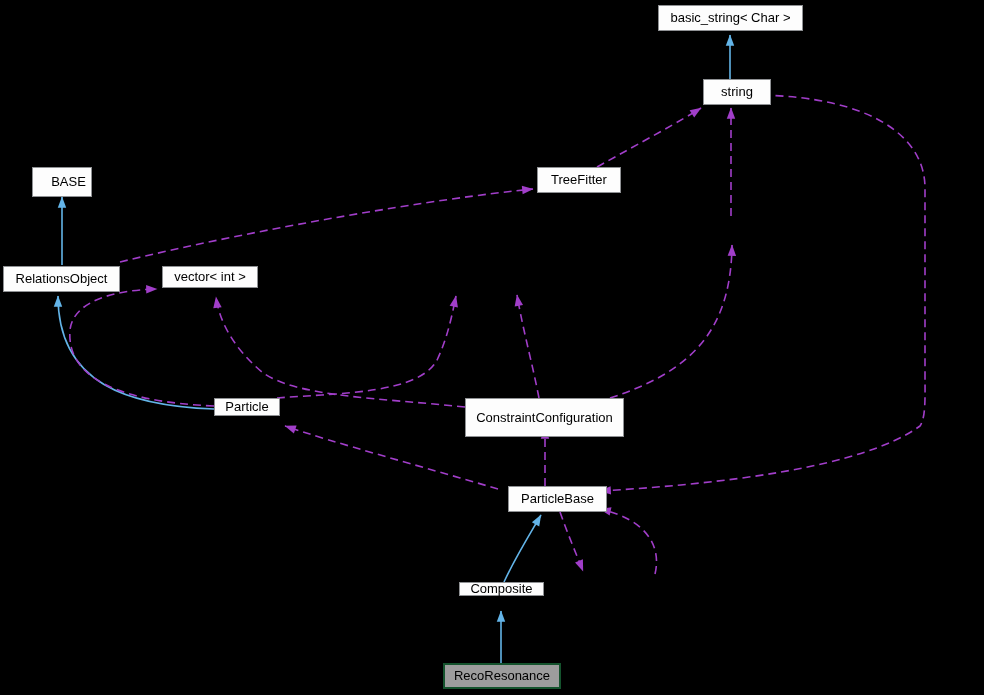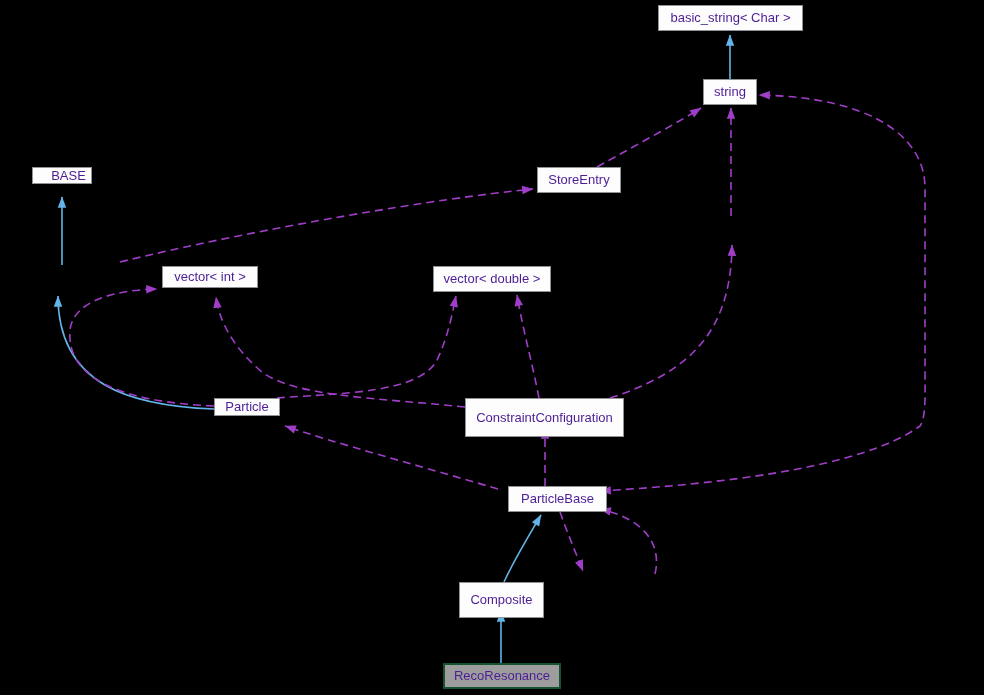--- a/index.html
+++ b/index.html
@@ -9,21 +9,21 @@
     background:#000;
     font-family:"Liberation Sans", sans-serif;
     overflow:hidden;
   }
   #edges{position:absolute;left:0;top:0;width:984px;height:695px;}
   .node{
     position:absolute;
     box-sizing:border-box;
     background:#fdfdfd;
     border:1.5px solid #8f9194;
-    color:#4c1d95;
+    color:#000000;
     font-size:13px;
     display:flex;align-items:center;justify-content:center;
     text-align:center;
     white-space:pre-line;
     line-height:1.35;
     z-index:2;
   }
   .node.highlight{
     background:#9d9d9d;
     border:2px solid #14532d;
@@ -67,36 +67,36 @@
       <path d="M 498 489 C 420 466, 335 443, 285 426" marker-end="url(#arrowP)"></path>
       <path d="M 545 486 L 545 428" marker-end="url(#arrowP)"></path>
       <path d="M 560 512 C 567 532, 575 551, 583 571" marker-end="url(#arrowP)"></path>
       <path d="M 655 574 C 662 545, 645 519, 600 509" marker-end="url(#arrowP)"></path>
       <path d="M 600 491 C 720 484, 862 468, 920 426 C 926 417, 925 398, 925 372 L 925 188 C 925 137, 872 97, 759 95" marker-start="url(#arrowPrev)" marker-end="url(#arrowP)"></path>
     </g>
   </svg>
 
   <div class="node" style="left:658px;top:5px;width:145px;height:26px;">basic_string&lt; Char &gt;</div>
 
-  <div class="node" style="left:703px;top:79px;width:54px;height:26px;">string</div>
+  <div class="node" style="left:703px;top:79px;width:68px;height:26px;">string</div>
 
-  <div class="node" style="left:537px;top:167px;width:84px;height:26px;">StoreEntry</div>
+  <div class="node" style="left:537px;top:167px;width:84px;height:26px;">TreeFitter</div>
 
 
-  <div class="node" style="left:32px;top:167px;width:60px;height:17px;padding-left:13px;">BASE</div>
+  <div class="node" style="left:32px;top:167px;width:60px;height:30px;padding-left:13px;">BASE</div>
 
+  <div class="node" style="left:3px;top:266px;width:117px;height:26px;">RelationsObject</div>
 
   <div class="node" style="left:162px;top:266px;width:96px;height:22px;">vector&lt; int &gt;</div>
 
-  <div class="node" style="left:433px;top:266px;width:118px;height:26px;">vector&lt; double &gt;</div>
 
   <div class="node" style="left:214px;top:398px;width:66px;height:18px;">Particle</div>
 
   <div class="node" style="left:465px;top:398px;width:159px;height:39px;">ConstraintConfiguration</div>
 
   <div class="node" style="left:508px;top:486px;width:99px;height:26px;">ParticleBase</div>
 
-  <div class="node" style="left:459px;top:582px;width:85px;height:36px;">Composite</div>
+  <div class="node" style="left:459px;top:582px;width:85px;height:14px;">Composite</div>
 
 
   <div class="node highlight" style="left:443px;top:663px;width:118px;height:26px;">RecoResonance</div>
 
 </div>
 
 </body></html>

